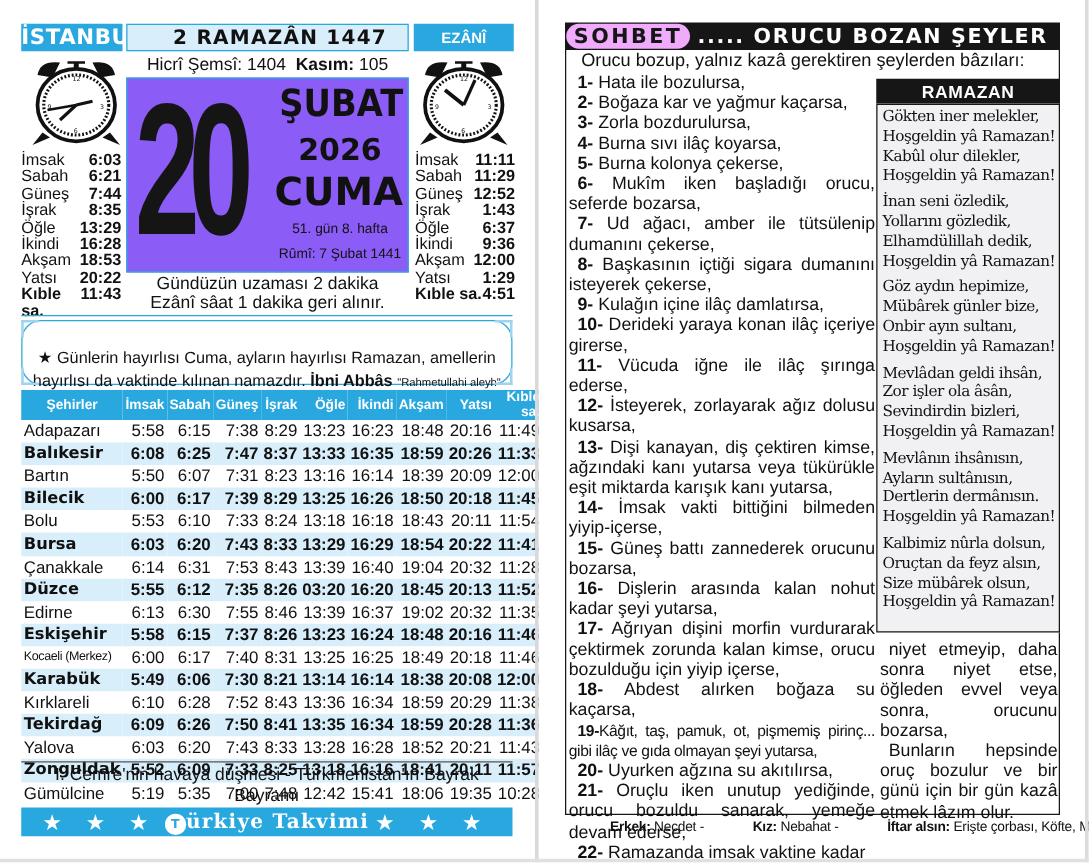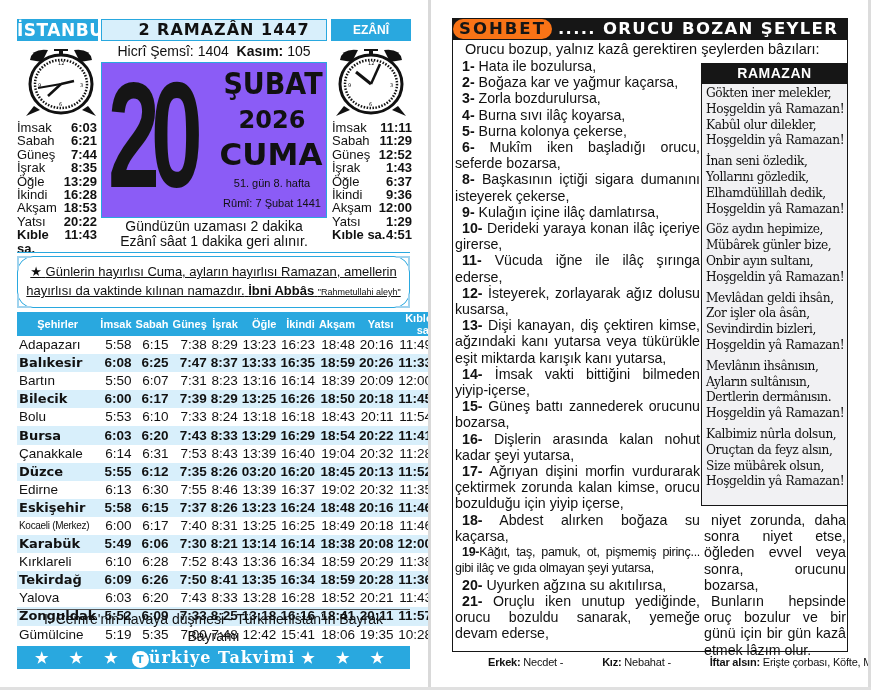--- a/index.html
+++ b/index.html
@@ -43,21 +43,21 @@
   .month { position: absolute; left: 116px; top: 4px; width: 108px; text-align: center; font-weight: bold; font-size: 30px; line-height: 34px; font-family: "DejaVu Sans", sans-serif; transform: scaleX(0.9); }
   .year { position: absolute; left: 116px; top: 42px; width: 108px; text-align: center; font-weight: bold; font-size: 24px; line-height: 30px; font-family: "DejaVu Sans", sans-serif; }
   .weekday { position: absolute; left: 112px; top: 73px; width: 114px; text-align: center; font-weight: bold; font-size: 31px; line-height: 36px; font-family: "DejaVu Sans", sans-serif; }
   .daynum { position: absolute; left: 116px; top: 113px; width: 108px; text-align: center; font-size: 11px; line-height: 14px; }
   .rumi { position: absolute; left: 116px; top: 133px; width: 108px; text-align: center; font-size: 11px; line-height: 14px; }
 
   .daylight { position: absolute; left: 101px; top: 219px; width: 226px; text-align: center; font-size: 14px; line-height: 15px; }
 
   
   .quote-box { position: absolute; left: 17px; top: 256px; width: 393px; height: 52px; border: 1px solid #29a8df; border-radius: 16px;
-    text-align: center; font-size: 13px; line-height: 19px; padding-top: 5px; text-decoration: underline; }
+    text-align: center; font-size: 13px; line-height: 19px; padding-top: 19px; }
   .quote-box .corner { position: absolute; width: 14px; height: 14px; border-color: #9fd3ee; border-style: solid; }
   .quote-box .c-tl { left: -1px; top: -1px; border-width: 2px 0 0 2px; }
   .quote-box .c-tr { right: -1px; top: -1px; border-width: 2px 2px 0 0; }
   .quote-box .c-bl { left: -1px; bottom: -1px; border-width: 0 0 2px 2px; }
   .quote-box .c-br { right: -1px; bottom: -1px; border-width: 0 2px 2px 0; }
   .quote-box .author { font-weight: bold; }
   .quote-box .honor { font-size: 9px; }
   .top-rule { position: absolute; left: 17px; top: 252px; width: 393px; height: 1px; background: #29a8df; }
 
   
@@ -70,21 +70,21 @@
   .city-table tr.hl td:first-child { font-family: "DejaVu Sans", sans-serif; font-size: 13px; }
   .city-table td.small-city { font-size: 10px; letter-spacing: -0.3px; }
 
   .events { position: absolute; left: 17px; top: 609px; width: 393px; border-top: 1px solid #555; text-align: center; font-size: 14px; line-height: 17px; padding-top: 1px; }
   .brand-bar { position: absolute; left: 17px; top: 646px; width: 393px; height: 23px; background: #29a8df; color: #fff; display: flex; align-items: center; justify-content: center; gap: 6px; font-family: "DejaVu Serif", serif; font-weight: bold; font-size: 16px; letter-spacing: 1px; }
   .brand-bar .stars { font-size: 15px; letter-spacing: 8px; }
   .brand-logo { display: inline-block; width: 17px; height: 17px; border-radius: 50%; background: #fff; color: #29a8df; font-size: 10px; line-height: 17px; text-align: center; font-family: "DejaVu Sans", sans-serif; letter-spacing: 0; }
 
   
   .sohbet-bar { position: absolute; left: 452px; top: 18px; width: 396px; height: 22px; background: #161616; color: #fff; font-family: "DejaVu Sans", sans-serif; font-weight: bold; font-size: 16.5px; line-height: 22px; letter-spacing: 1.3px; }
-  .sohbet-pill { position: absolute; left: 1px; top: 1px; width: 99px; height: 20px; background: #f97316; color: #161616; border-radius: 10px; text-align: center; line-height: 20px; letter-spacing: 2px; }
+  .sohbet-pill { position: absolute; left: 1px; top: 1px; width: 99px; height: 20px; background: #f0abfc; color: #161616; border-radius: 10px; text-align: center; line-height: 20px; letter-spacing: 2px; }
   .sohbet-title { position: absolute; left: 106px; top: 0; white-space: nowrap; }
 
   .article-box { position: absolute; left: 452px; top: 40px; width: 396px; height: 612px; border: 1.5px solid #161616; border-top: none; }
   .article-intro { position: absolute; left: 459px; top: 41px; width: 385px; font-size: 14.5px; line-height: 17px; padding-left: 6px; }
   .article-col { position: absolute; left: 455px; top: 58px; width: 245px; font-size: 14.2px; line-height: 16.2px; text-align: justify; }
   .article-col p { text-indent: 7px; margin: 0; }
   .article-col p b { font-weight: bold; }
   .article-col p.tight { font-size: 12.5px; letter-spacing: -0.3px; }
   .article-col2 { position: absolute; left: 704px; top: 512px; width: 142px; font-size: 14.2px; line-height: 16.2px; text-align: justify; }
   .article-col2 p { margin: 0; }
@@ -508,38 +508,40 @@
 
 <div class="article-intro">Orucu bozup, yalnız kazâ gerektiren şeylerden bâzıları:</div>
 
 <div class="article-col" id="article-col">
     <p><b>1-</b><span> Hata ile bozulursa,</span></p>
     <p><b>2-</b><span> Boğaza kar ve yağmur kaçarsa,</span></p>
     <p><b>3-</b><span> Zorla bozdurulursa,</span></p>
     <p><b>4-</b><span> Burna sıvı ilâç koyarsa,</span></p>
     <p><b>5-</b><span> Burna kolonya çekerse,</span></p>
     <p><b>6-</b><span> Mukîm iken başladığı orucu, seferde bozarsa,</span></p>
+    <p><b>7-</b><span> Ud ağacı, amber ile tütsülenip dumanını çekerse,</span></p>
     <p><b>8-</b><span> Başkasının içtiği sigara dumanını isteyerek çekerse,</span></p>
     <p><b>9-</b><span> Kulağın içine ilâç damlatırsa,</span></p>
     <p><b>10-</b><span> Derideki yaraya konan ilâç içeriye girerse,</span></p>
     <p><b>11-</b><span> Vücuda iğne ile ilâç şırınga ederse,</span></p>
     <p><b>12-</b><span> İsteyerek, zorlayarak ağız dolusu kusarsa,</span></p>
     <p><b>13-</b><span> Dişi kanayan, diş çektiren kimse, ağzındaki kanı yutarsa veya tükürükle eşit miktarda karışık kanı yutarsa,</span></p>
     <p><b>14-</b><span> İmsak vakti bittiğini bilmeden yiyip-içerse,</span></p>
     <p><b>15-</b><span> Güneş battı zannederek orucunu bozarsa,</span></p>
     <p><b>16-</b><span> Dişlerin arasında kalan nohut kadar şeyi yutarsa,</span></p>
     <p><b>17-</b><span> Ağrıyan dişini morfin vurdurarak çektirmek zorunda kalan kimse, orucu bozulduğu için yiyip içerse,</span></p>
     <p><b>18-</b><span> Abdest alırken boğaza su kaçarsa,</span></p>
     <p class="tight"><b>19-</b><span>Kâğıt, taş, pamuk, ot, pişmemiş pirinç... gibi ilâç ve gıda olmayan şeyi yutarsa,</span></p>
     <p><b>20-</b><span> Uyurken ağzına su akıtılırsa,</span></p>
     <p><b>21-</b><span> Oruçlu iken unutup yediğinde, orucu bozuldu sanarak, yemeğe devam ederse,</span></p>
+    <p><b>22-</b><span> Ramazanda imsak vaktine kadar</span></p>
   </div>
 
 <div class="article-col2">
-  <p class="indent">niyet zorunda, daha sonra niyet etse, öğleden evvel veya sonra, orucunu bozarsa,</p>
+  <p class="indent">niyet etmeyip, daha sonra niyet etse, öğleden evvel veya sonra, orucunu bozarsa,</p>
   <p class="indent">Bunların hepsinde oruç bozulur ve bir günü için bir gün kazâ etmek lâzım olur.</p>
 </div>
 
 <div class="mani-header">RAMAZAN MÂNİLERİ</div>
 <div class="mani-box" id="mani-box">
     <div class="stanza">
       <div class="line">Gökten iner melekler,</div>
       <div class="line">Hoşgeldin yâ Ramazan!</div>
       <div class="line">Kabûl olur dilekler,</div>
       <div class="line">Hoşgeldin yâ Ramazan!</div>

